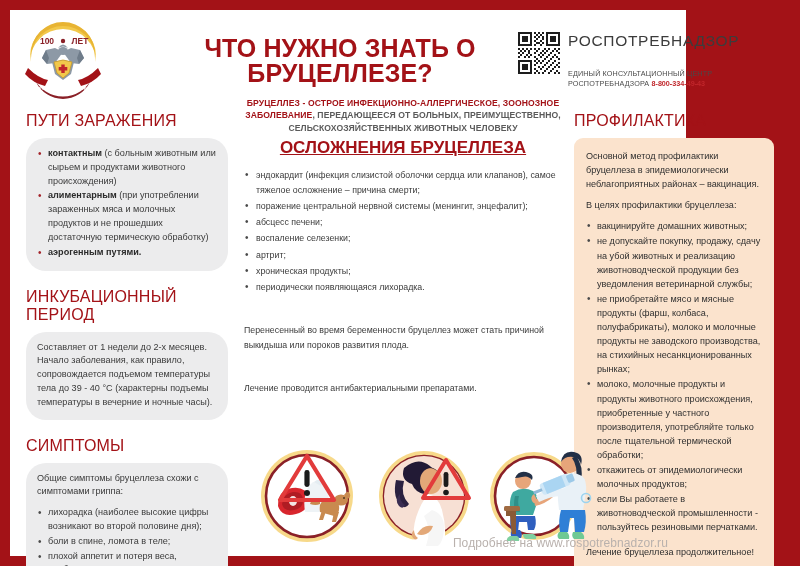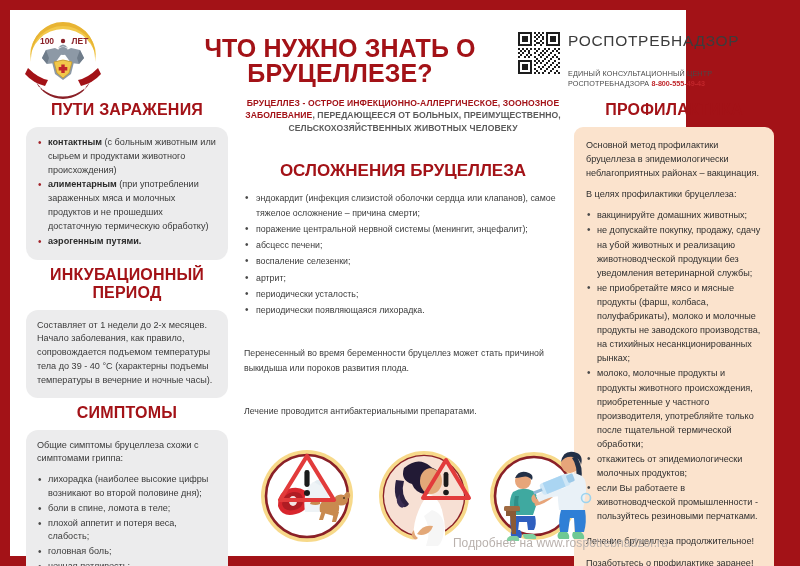--- a/index.html
+++ b/index.html
@@ -72,28 +72,28 @@
     width:780px;
     display:flex;
   }
   .col-left{width:228px;padding:0 10px 0 16px;box-sizing:border-box;}
   .col-mid{width:330px;padding:0 6px;box-sizing:border-box;}
   .col-right{width:222px;padding:0 16px 0 6px;box-sizing:border-box;}
 
   h2.sec{
     color:#a31217;
     font-size:16px;
-    font-weight:bold;
-    text-align:center;
-    margin:6px 0 8px 0;
+    font-weight:normal;
+    text-align:left;
+    margin:17px 0 8px 0;
     letter-spacing:0.2px;
   }
   .panel-gray{
     background:#ececed;
-    border-radius:12px;
+    border-radius:20px;
     padding:9px 11px 10px 11px;
     color:#3a3a3a;
     font-size:9.1px;
     line-height:1.52;
   }
   .panel-peach{
     background:#fbe3cd;
     border-radius:9px;
     padding:11px 12px 12px 12px;
     color:#2f2f2f;
@@ -136,21 +136,22 @@
     text-align:center;
     padding:9px 4px;
     margin:13px 0 0 0;
     letter-spacing:0.1px;
   }
   h2.sec-mid{
     color:#a31217;
     font-size:17px;
     font-weight:bold;
     text-align:center;
-    margin:27px 0 10px 0;
+    margin:4px 0 10px 0;
+    text-decoration:underline;
   }
   .midbody{
     color:#3b3b3b;
     font-size:8.8px;
     line-height:1.62;
   }
   .midbody ul.bul li{padding-left:12px;margin-bottom:2px;}
   .midbody ul.bul li:before{color:#4a4a4a;}
   .midpara{margin:29px 0 0 0;}
 
@@ -328,21 +329,21 @@
                 <rect x="18" y="20" width="1" height="1"></rect>
                 <rect x="20" y="20" width="1" height="1"></rect>
           </g>
         </svg>
       </span>
       <div class="brand-txt">
         <div class="brand-name">РОСПОТРЕБНАДЗОР</div>
         <div class="brand-sub">
           <span>ЕДИНЫЙ КОНСУЛЬТАЦИОННЫЙ ЦЕНТР</span><br>
           <span>РОСПОТРЕБНАДЗОРА</span>
-          <span class="brand-phone">8-800-555-49-43</span>
+          <span class="brand-phone">8-800-334-49-43</span>
         </div>
       </div>
     </div>
   </div>
 
   <div class="cols">
 
     <div class="col-left">
 
       <h2 class="sec">ПУТИ ЗАРАЖЕНИЯ</h2>
@@ -382,21 +383,21 @@
 
       <h2 class="sec-mid">ОСЛОЖНЕНИЯ БРУЦЕЛЛЕЗА</h2>
 
       <div class="midbody">
         <ul class="bul">
           <li>эндокардит (инфекция слизистой оболочки сердца или клапанов), самое тяжелое осложнение – причина смерти;</li>
           <li>поражение центральной нервной системы (менингит, энцефалит);</li>
           <li>абсцесс печени;</li>
           <li>воспаление селезенки;</li>
           <li>артрит;</li>
-          <li>периодически усталость;</li>
+          <li>хроническая продукты;</li>
           <li>периодически появляющаяся лихорадка.</li>
         </ul>
         <div class="midpara">Перенесенный во время беременности бруцеллез может стать причиной выкидыша или пороков развития плода.</div>
         <div class="midpara">Лечение проводится антибактериальными препаратами.</div>
       </div>
     </div>
 
     <div class="col-right">
       <h2 class="sec">ПРОФИЛАКТИКА</h2>
       <div class="panel-peach">

